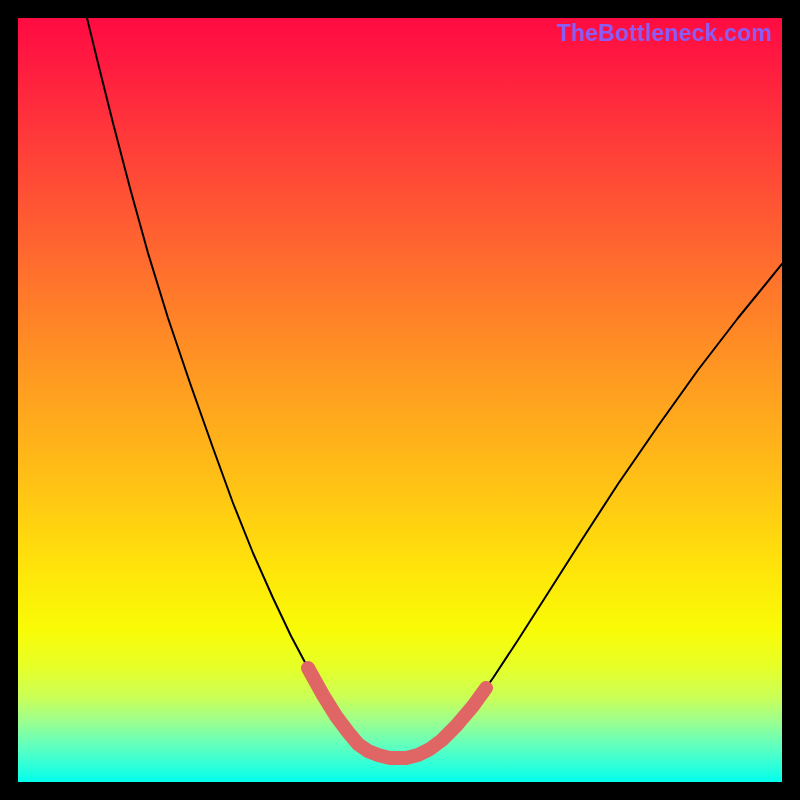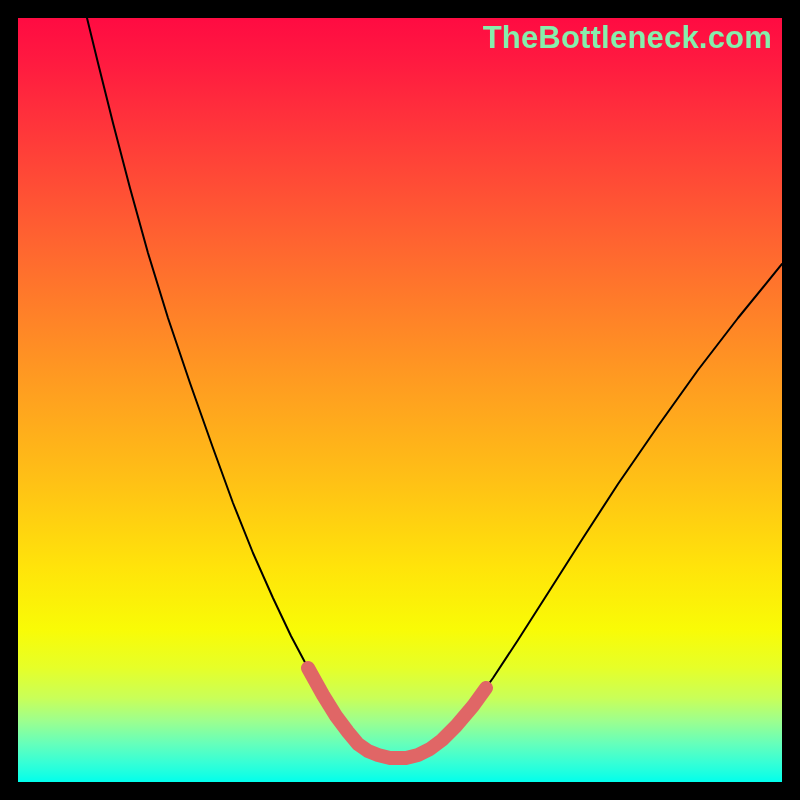--- a/index.html
+++ b/index.html
@@ -37,23 +37,23 @@
       #36ffd6 97.5%,
       #18ffe2 99%,
       #00ffed 100%
     );
   }
   .watermark {
     position: absolute;
     top: 2px;
     right: 10px;
     font-family: Arial, Helvetica, sans-serif;
-    font-size: 31px;
+    font-size: 23px;
     font-weight: 600;
-    color: #86efac;
+    color: #8b5cf6;
     letter-spacing: 0.2px;
     user-select: none;
     pointer-events: none;
     text-align: center;
   }
   svg.curves {
     position: absolute;
     left: 0; top: 0;
     width: 764px;
     height: 764px;

